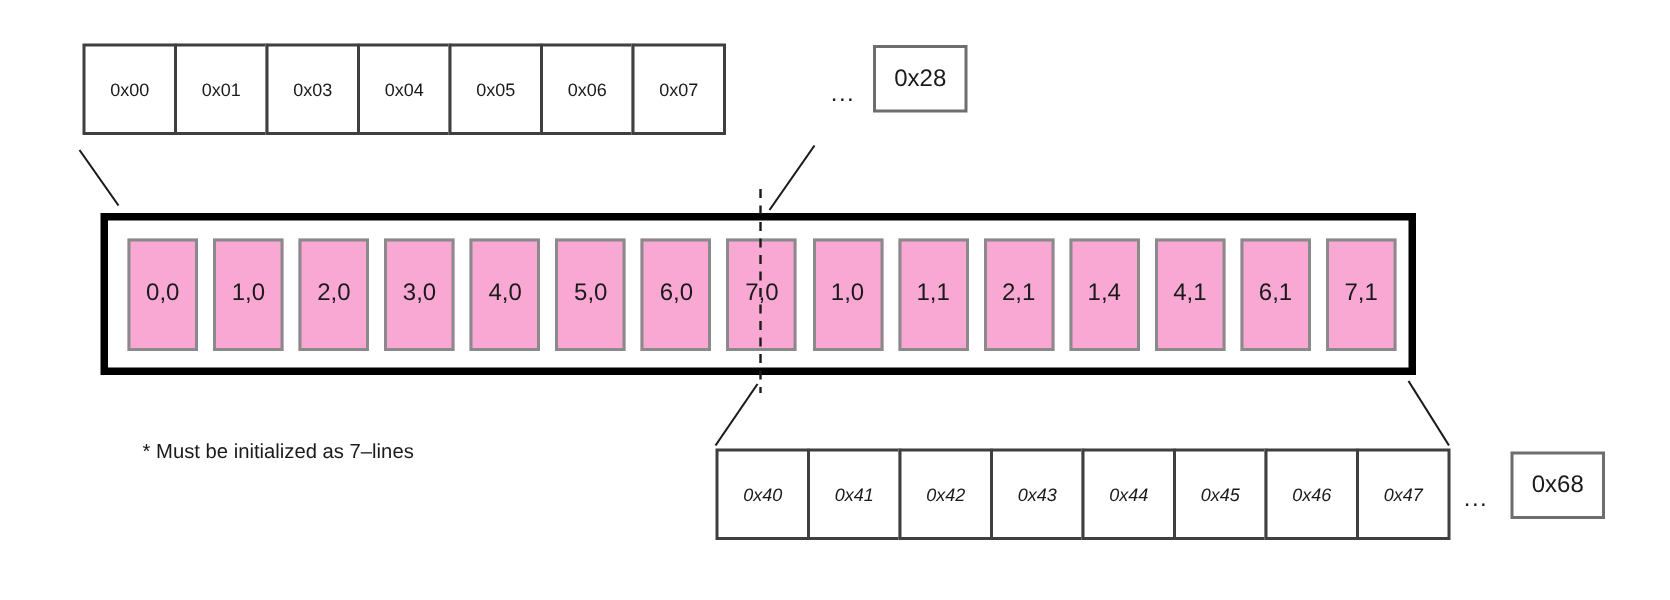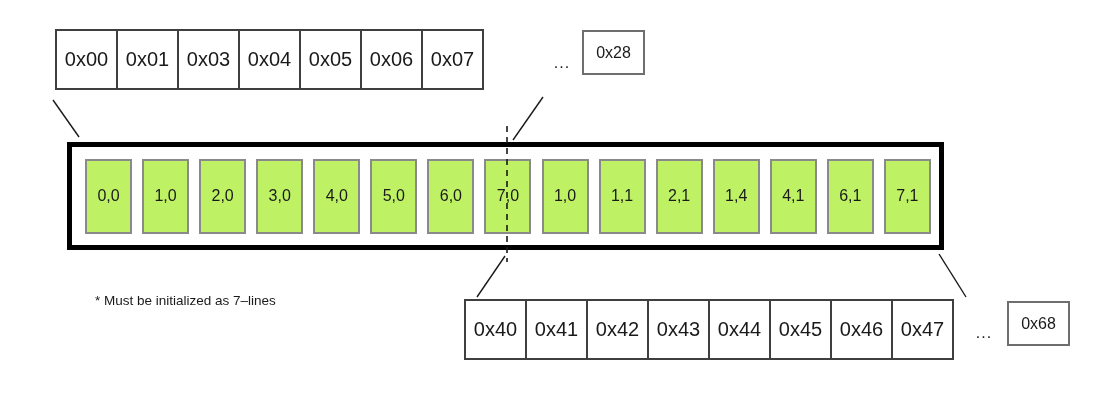--- a/index.html
+++ b/index.html
@@ -14,21 +14,21 @@
   }
 
   
   .strip { position: absolute; display: flex; }
   .strip-cell {
     width: 63px; height: 61px;
     border: 2px solid #3f3f3f;
     box-sizing: border-box;
     background: #ffffff;
     display: flex; align-items: center; justify-content: center;
-    font-size: 20px;
+    font-size: 12px;
   }
   .strip-cell + .strip-cell { margin-left: -2px; }
 
   
   .tail-cell {
     position: absolute;
     width: 63px; height: 45px;
     border: 2px solid #6e6e6e;
     box-sizing: border-box;
     background: #ffffff;
@@ -55,21 +55,21 @@
     display: flex;
     align-items: center;
     justify-content: space-between;
     padding: 0 8px 0 13px;
   }
   .buffer-cell {
     flex: 0 0 auto;
     width: 47px; height: 75px;
     border: 2px solid #8a8a8a;
     box-sizing: border-box;
-    background: #bef264;
+    background: #f9a8d4;
     display: flex; align-items: center; justify-content: center;
     font-size: 16px;
   }
 
   .note {
     position: absolute;
     left: 95px; top: 293px;
     font-size: 13.5px;
     white-space: nowrap;
   }
@@ -112,21 +112,21 @@
     <div class="buffer-cell">1,1</div>
     <div class="buffer-cell">2,1</div>
     <div class="buffer-cell">1,4</div>
     <div class="buffer-cell">4,1</div>
     <div class="buffer-cell">6,1</div>
     <div class="buffer-cell">7,1</div>
   </div>
 
   <div class="note">* Must be initialized as 7–lines</div>
 
-  <div class="strip" style="left:464px; top:299px;">
+  <div class="strip" style="left:477px; top:299px;font-style:italic;">
     <div class="strip-cell">0x40</div>
     <div class="strip-cell">0x41</div>
     <div class="strip-cell">0x42</div>
     <div class="strip-cell">0x43</div>
     <div class="strip-cell">0x44</div>
     <div class="strip-cell">0x45</div>
     <div class="strip-cell">0x46</div>
     <div class="strip-cell">0x47</div>
   </div>
   <div class="ellipsis" style="left:968px; top:302px;">...</div>

